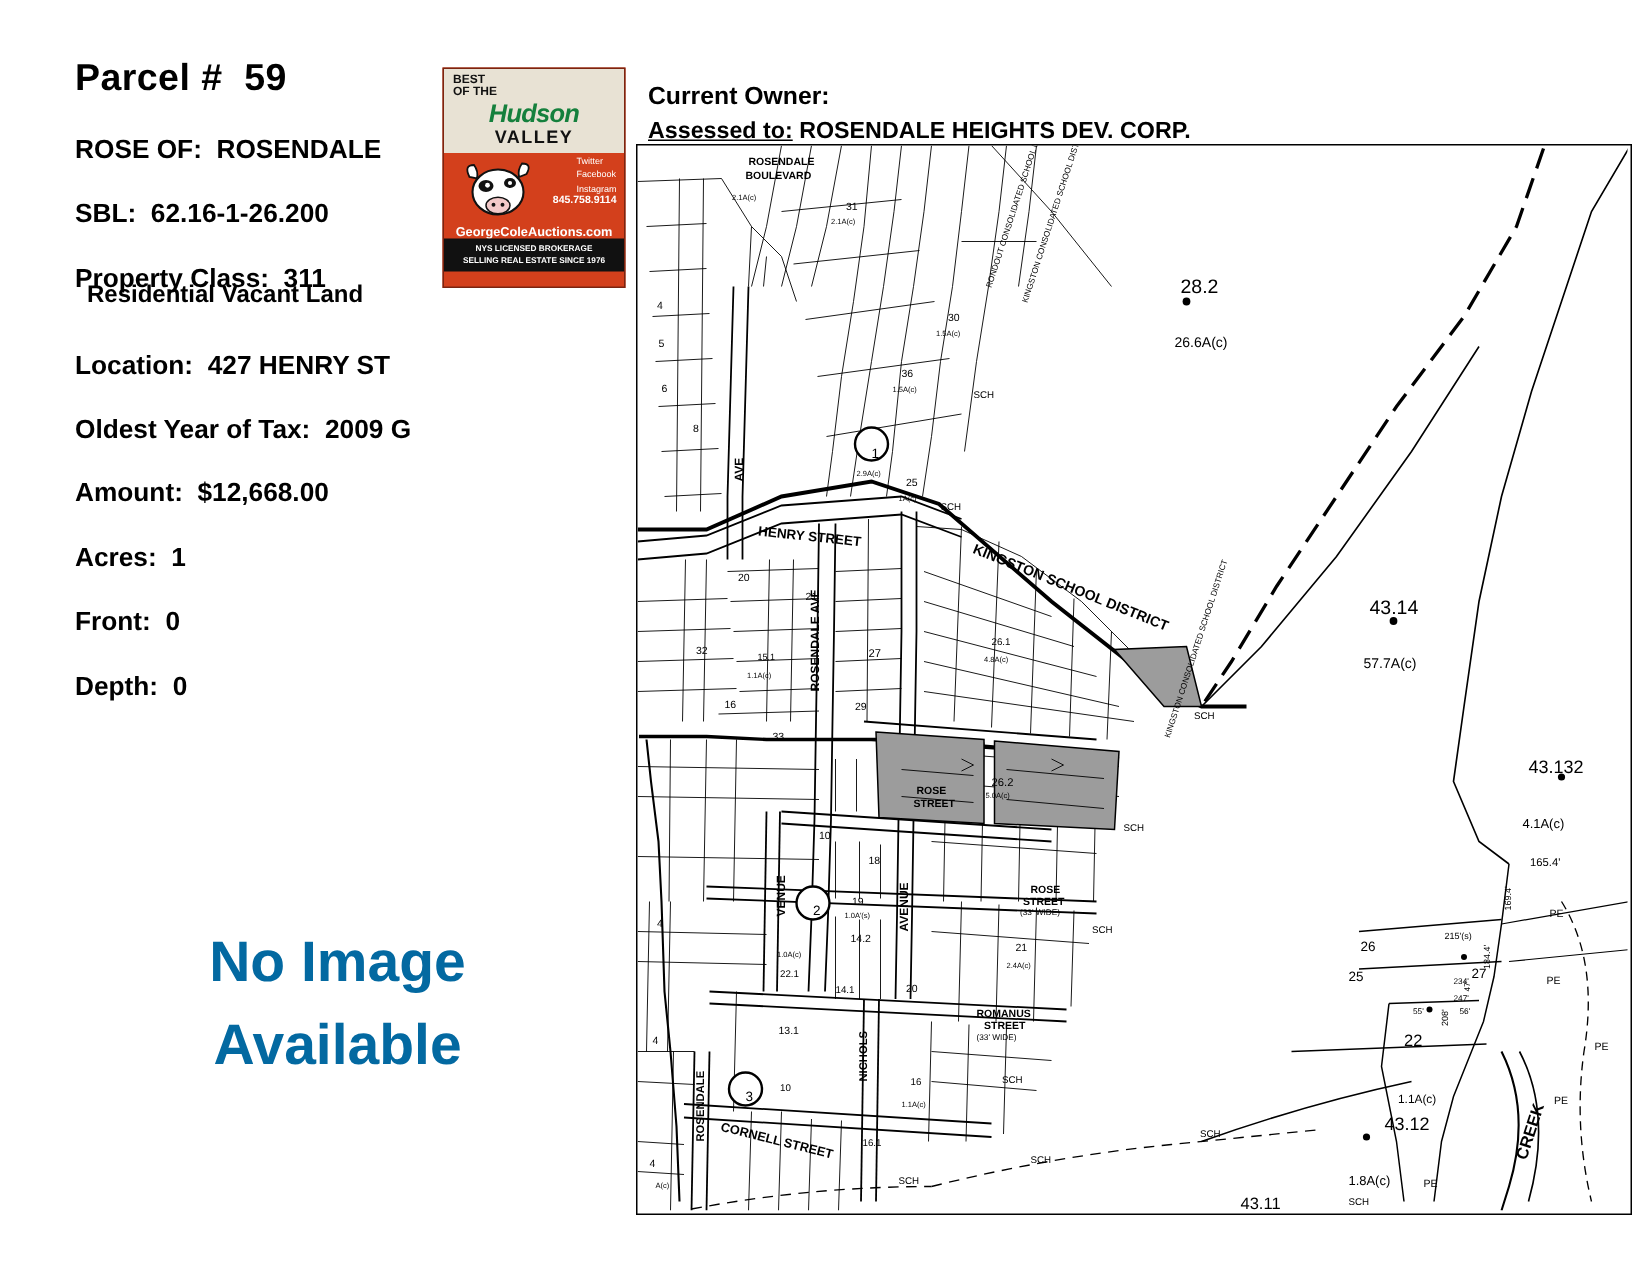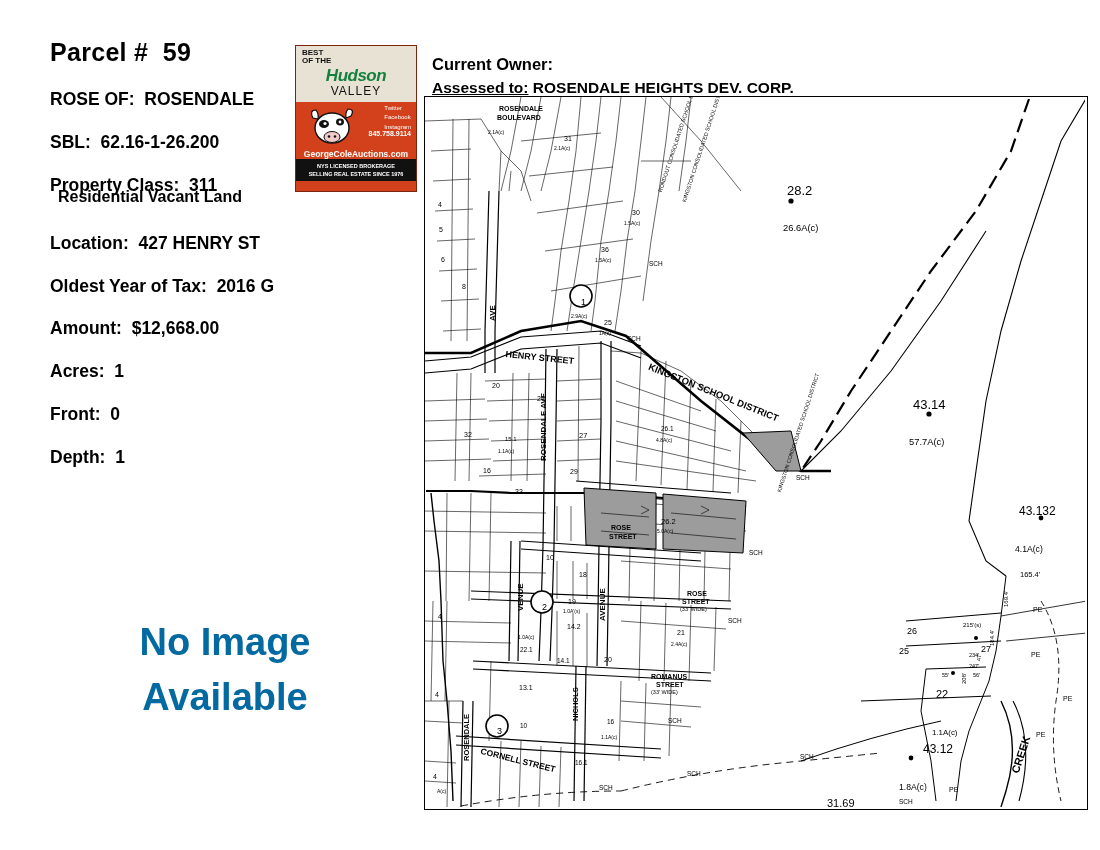--- a/index.html
+++ b/index.html
@@ -77,21 +77,21 @@
     font-size: 17px;
     font-weight: bold;
     font-style: italic;
     color: #15803d;
     letter-spacing: -.5px;
   }
   .logo .hv2 {
     position: absolute;
     left: 0; right: 0; top: 38px;
     font-size: 12px;
-    font-weight: normal;
+    font-weight: bold;
     color: #111;
     letter-spacing: 1px;
   }
   .logo .cow {
     position: absolute;
     left: 8px;
     top: 52px;
     width: 56px;
     height: 48px;
   }
@@ -184,25 +184,25 @@
 </head>
 <body>
 
 <div class="left-panel">
   <div class="parcel-title">Parcel #  59</div>
   <div class="info-line">ROSE OF:  ROSENDALE</div>
   <div class="info-line">SBL:  62.16-1-26.200</div>
   <div class="info-line tight">Property Class:  311</div>
   <div class="info-line sub">Residential Vacant Land</div>
   <div class="info-line" style="margin-top:26px">Location:  427 HENRY ST</div>
-  <div class="info-line">Oldest Year of Tax:  2016 G</div>
+  <div class="info-line">Oldest Year of Tax:  2009 G</div>
   <div class="info-line">Amount:  $12,668.00</div>
   <div class="info-line">Acres:  1</div>
   <div class="info-line">Front:  0</div>
-  <div class="info-line">Depth:  1</div>
+  <div class="info-line">Depth:  0</div>
 </div>
 
 <div class="logo">
   <div class="logo-top">
     <div class="best-of">
       <div>BEST</div>
       <div>OF THE</div>
     </div>
     <div class="hv">Hudson</div>
     <div class="hv2">VALLEY</div>
@@ -547,15 +547,15 @@
       <div class="map-label" style="left: 362px; top: 86px; font-size: 13px; font-weight: normal; transform-origin: 0px 0px;">28.2</div>
       <div class="map-label" style="left: 358px; top: 126px; font-size: 9.36px; font-weight: normal; transform-origin: 0px 0px;">26.6A(c)</div>
       <div class="map-label" style="left: 488px; top: 300px; font-size: 13px; font-weight: normal; transform-origin: 0px 0px;">43.14</div>
       <div class="map-label" style="left: 484px; top: 340px; font-size: 9.36px; font-weight: normal; transform-origin: 0px 0px;">57.7A(c)</div>
       <div class="map-label" style="left: 594px; top: 407px; font-size: 12px; font-weight: normal; transform-origin: 0px 0px;">43.132</div>
       <div class="map-label" style="left: 590px; top: 447px; font-size: 8.64px; font-weight: normal; transform-origin: 0px 0px;">4.1A(c)</div>
       <div class="map-label" style="left: 498px; top: 645px; font-size: 12px; font-weight: normal; transform-origin: 0px 0px;">43.12</div>
       <div class="map-label" style="left: 474px; top: 685px; font-size: 8.64px; font-weight: normal; transform-origin: 0px 0px;">1.8A(c)</div>
       <div class="map-label" style="left: 511px; top: 591px; font-size: 11px; font-weight: normal; transform-origin: 0px 0px;">22</div>
       <div class="map-label" style="left: 507px; top: 631px; font-size: 7.92px; font-weight: normal; transform-origin: 0px 0px;">1.1A(c)</div>
-      <div class="map-label" style="left: 402px; top: 700px; font-size: 11px; font-weight: normal; transform-origin: 0px 0px;">31.69</div>
+      <div class="map-label" style="left: 402px; top: 700px; font-size: 11px; font-weight: normal; transform-origin: 0px 0px;">43.11</div>
     </div>
 </div>
 
 </body></html>

